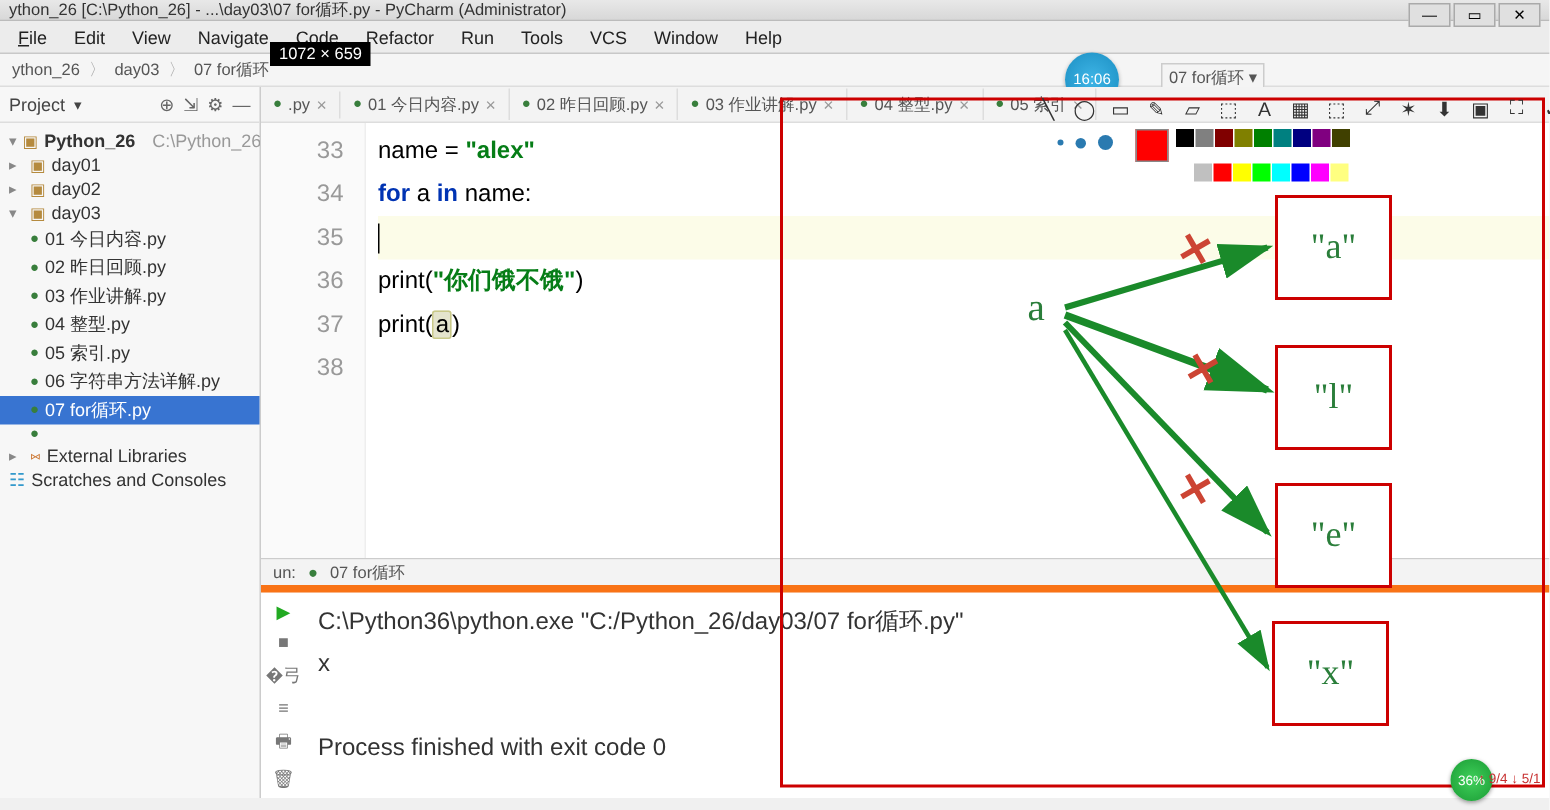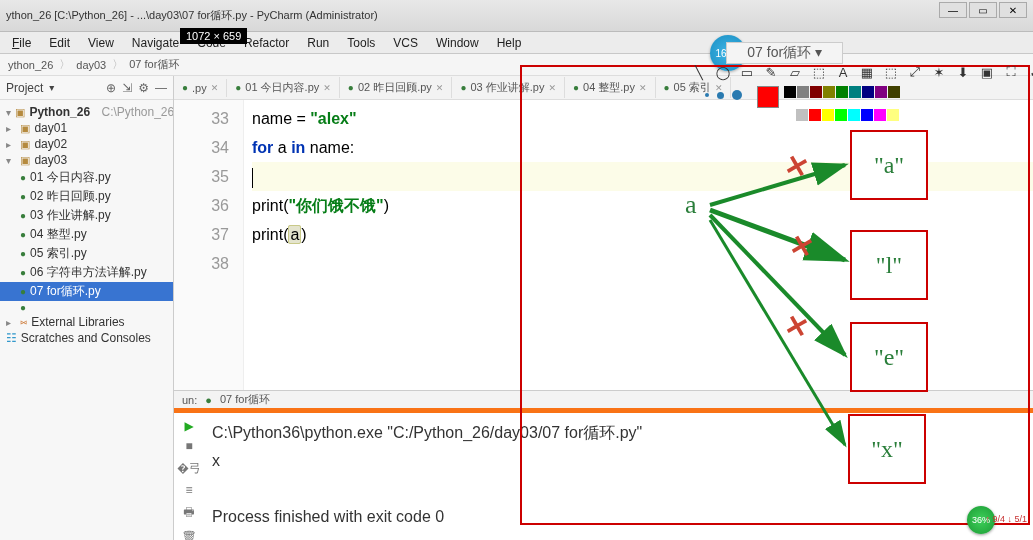--- a/index.html
+++ b/index.html
@@ -1,27 +1,27 @@
 <!DOCTYPE html>
 <html><head>
 <meta charset="utf-8">
 <style>
 * { margin: 0; padding: 0; box-sizing: border-box; font-family: "Segoe UI", Arial, sans-serif; }
 body { width: 1033px; height: 540px; overflow: hidden; background: #f0f0f0; position: relative; }
 
-.title-bar { height: 32px; background: linear-gradient(#e8e8e8,#d8d8d8); display: flex; align-items: center; padding: 0 6px; font-size: 11px; color:#333; border-bottom:1px solid #bbb;}
+.title-bar { height: 14px; background: linear-gradient(#e8e8e8,#d8d8d8); display: flex; align-items: center; padding: 0 6px; font-size: 11px; color:#333; border-bottom:1px solid #bbb;}
 .menu-bar { height: 22px; background:#ececec; display:flex; align-items:center; padding:0 4px; gap:2px; border-bottom:1px solid #c8c8c8;}
 .menu-item { padding:2px 8px; font-size:12px; color:#222; cursor:pointer; }
 .menu-item u { text-decoration: underline; }
 .dim-badge { position:absolute; top:28px; left:180px; background:#000; color:#fff; font-size:11px; padding:2px 6px; }
 
 .crumbs { height:22px; background:#f5f5f5; display:flex; align-items:center; padding:0 8px; font-size:11px; color:#555; gap:6px; border-bottom:1px solid #ddd;}
 .crumb-sep { color:#aaa; }
 .clock-badge { position:absolute; top:35px; left:710px; width:36px; height:36px; border-radius:50%; background:radial-gradient(#3fb5e6,#1a8ec2); color:#fff; font-size:10px; display:flex; align-items:center; justify-content:center; box-shadow:0 1px 3px rgba(0,0,0,.3);}
-.nav-btn { position:absolute; top:42px; right:190px; font-size:14px; color:#555; background:#f4f4f4; border:1px solid #ccc; padding:1px 20px;}
+.nav-btn { position:absolute; top:42px; right:190px; font-size:11px; color:#555; background:#f4f4f4; border:1px solid #ccc; padding:1px 4px;}
 .win-btns { position:absolute; top:2px; right:6px; display:flex; gap:2px;}
 .win-btn { width:28px; height:16px; background:#e0e0e0; border:1px solid #aaa; font-size:10px; display:flex; align-items:center; justify-content:center; }
 
 .body-row { display:flex; height: calc(100% - 66px); }
 .sidebar { width:174px; background:#f7f7f7; border-right:1px solid #ccc; display:flex; flex-direction:column;}
 .side-head { display:flex; align-items:center; height:24px; padding:0 6px; gap:6px; border-bottom:1px solid #ddd; font-size:12px; color:#444;}
 .side-head .spacer { flex:1; }
 .side-icon { font-size:12px; color:#666; cursor:pointer; }
 .tree { flex:1; overflow:auto; font-size:12px; color:#333; padding:4px 0;}
 .tree .node { padding:1px 0 1px 6px; display:flex; align-items:center; gap:4px; white-space:nowrap;}

